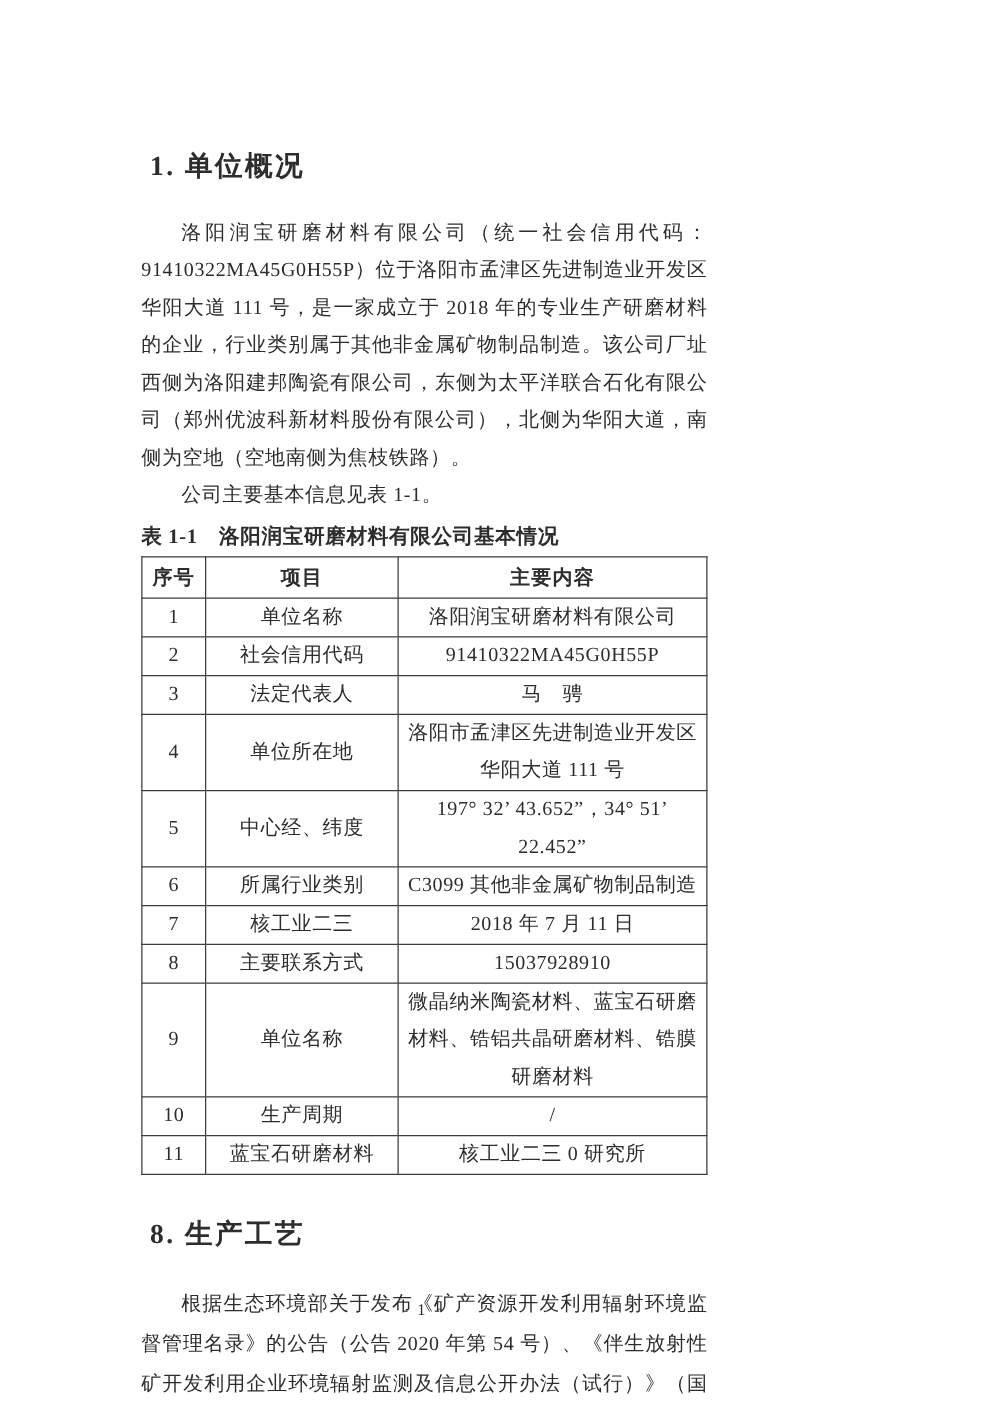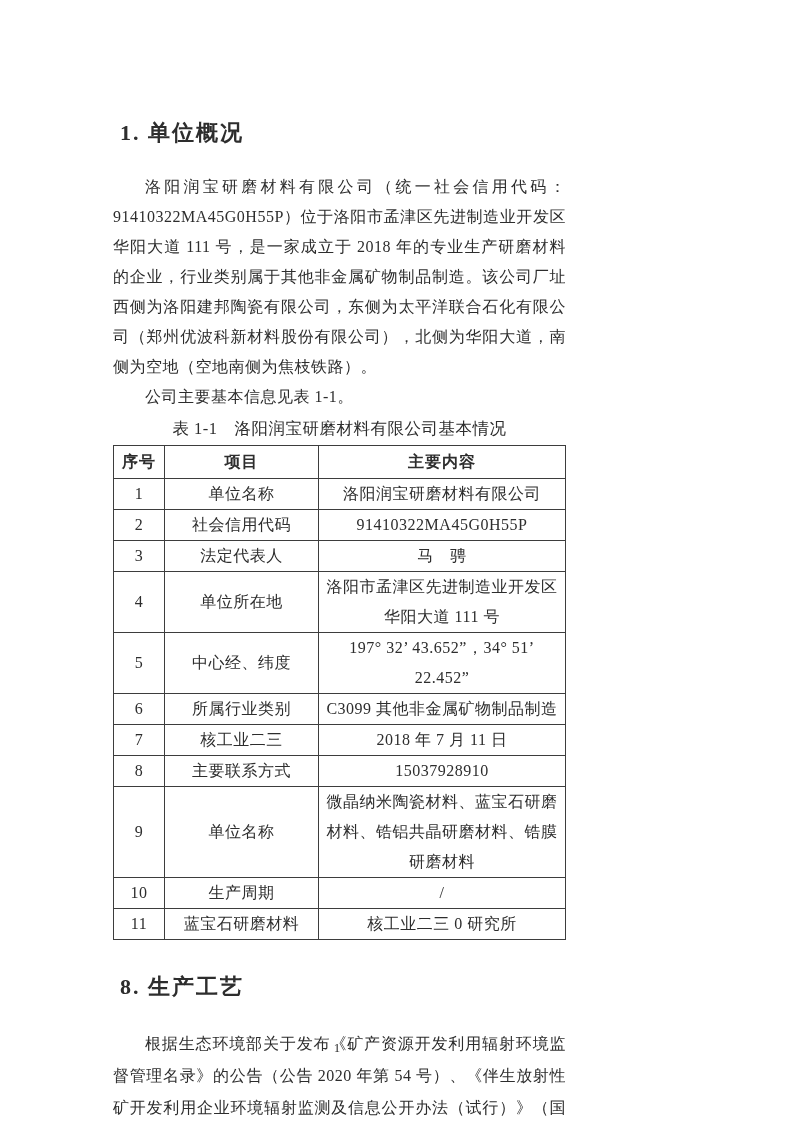--- a/index.html
+++ b/index.html
@@ -27,22 +27,21 @@
     line-height: 30px;
     text-align: justify;
     text-indent: 2em;
     margin: 24px 0 0 0;
     letter-spacing: 0.5px;
   }
   p.body-par.follow { margin: 0; }
   p.body-par.last { line-height: 32px; margin-top: 26px; }
   .tbl-title {
     font-size: 16.5px;
-    font-weight: normal;
-    text-align: center;
+    font-weight: bold;
     line-height: 26px;
     margin-top: 4px;
     letter-spacing: 0.5px;
   }
   table.info-table {
     width: 100%;
     table-layout: fixed;
     border-collapse: collapse;
     margin-top: 3px;
   }

